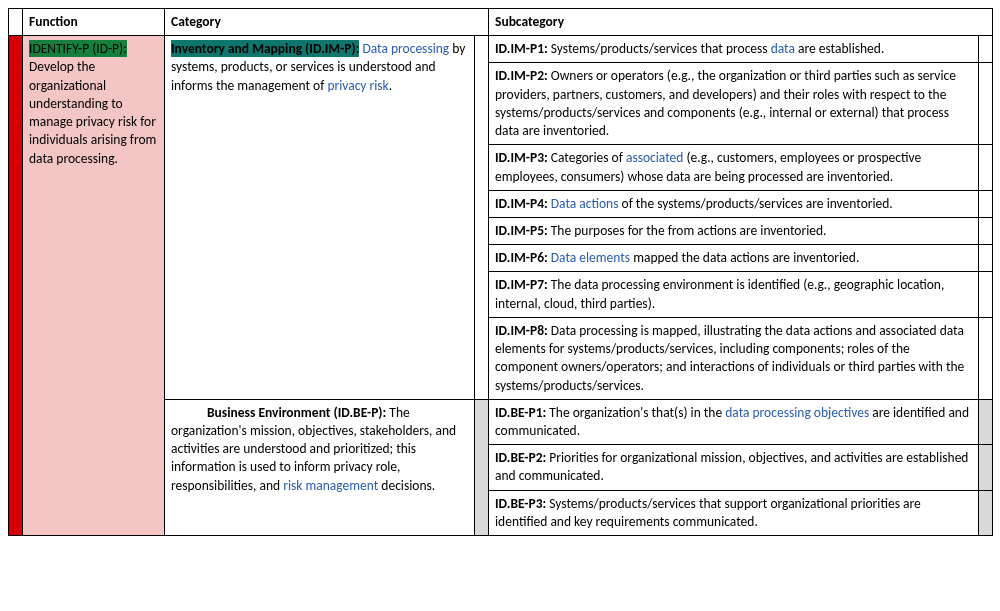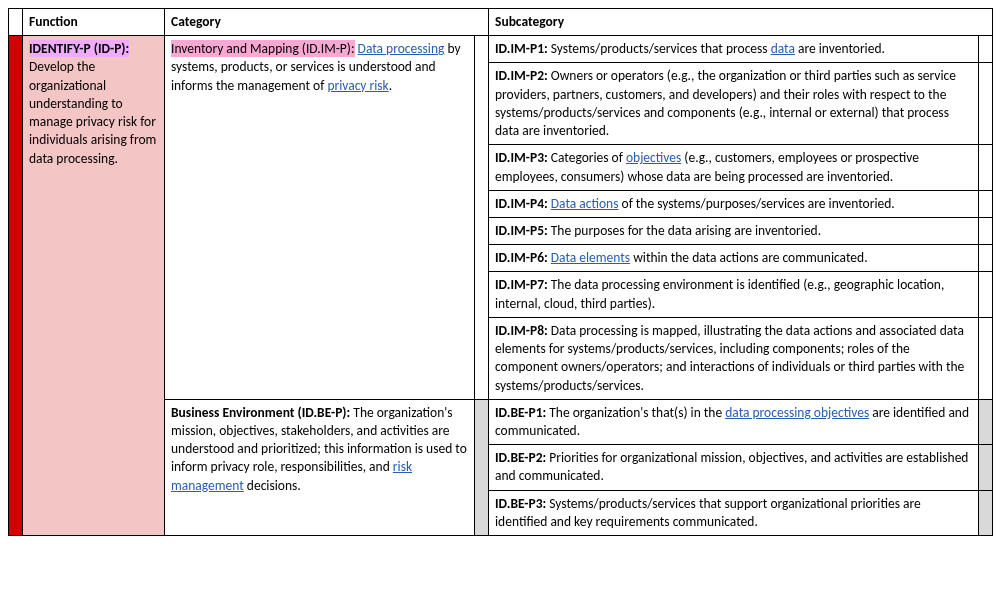--- a/index.html
+++ b/index.html
@@ -33,26 +33,26 @@
   col.catstr { width: 14px; }
   col.sub    { width: 490px; }
   col.substr { width: 14px; }
 
   .stripe-cell { padding:0; }
   .bg-red   { background: #d40000; }
   .bg-pink  { background: #f3c5c5; }
   .bg-none  { background: #ffffff; }
   .bg-grey  { background: #d9d9d9; }
 
-  .fn-code  { background: #f0abfc; font-weight:700; }
-  .cat-code { background: #f9a8d4; font-weight:400; }
+  .fn-code  { background: #15803d; font-weight:400; }
+  .cat-code { background: #0f766e; font-weight:700; }
   .sub-code { font-weight:700; }
 
-  .lnk { color:#2a5db0; text-decoration: underline; }
-  b { font-weight:700; }
+  .lnk { color:#2a5db0; }
+  b { font-weight:700;margin-left:36px; }
 </style>
 </head>
 <body>
 
 <table>
   <colgroup>
     <col class="stripe">
       <col class="func">
       <col class="cat">
       <col class="catstr">
@@ -72,56 +72,56 @@
     <tr>
       <td rowspan="11" class="stripe-cell bg-red"></td>
       <td rowspan="11" class="bg-pink">
         <span class="fn-code">IDENTIFY-P (ID-P):</span><span> Develop the organizational understanding to manage privacy risk for individuals arising from data processing.</span>
       </td>
       <td rowspan="8">
         <span class="cat-code">Inventory and Mapping (ID.IM-P):</span><span> </span><span class="lnk">Data processing</span><span> by systems, products, or services is understood and informs the management of </span><span class="lnk">privacy risk</span><span>.</span>
       </td>
       <td rowspan="8" class="stripe-cell bg-none"></td>
       <td>
-        <span class="sub-code">ID.IM-P1:</span><span> Systems/products/services that process </span><span class="lnk">data</span><span> are inventoried.</span>
+        <span class="sub-code">ID.IM-P1:</span><span> Systems/products/services that process </span><span class="lnk">data</span><span> are established.</span>
       </td>
       <td class="stripe-cell bg-none"></td>
     </tr>
 
     <tr>
       <td>
         <span class="sub-code">ID.IM-P2:</span><span> Owners or operators (e.g., the organization or third parties such as service providers, partners, customers, and developers) and their roles with respect to the systems/products/services and components (e.g., internal or external) that process data are inventoried.</span>
       </td>
       <td class="stripe-cell bg-none"></td>
     </tr>
 
     <tr>
       <td>
-        <span class="sub-code">ID.IM-P3:</span><span> Categories of </span><span class="lnk">objectives</span><span> (e.g., customers, employees or prospective employees, consumers) whose data are being processed are inventoried.</span>
+        <span class="sub-code">ID.IM-P3:</span><span> Categories of </span><span class="lnk">associated</span><span> (e.g., customers, employees or prospective employees, consumers) whose data are being processed are inventoried.</span>
       </td>
       <td class="stripe-cell bg-none"></td>
     </tr>
 
     <tr>
       <td>
-        <span class="sub-code">ID.IM-P4:</span><span> </span><span class="lnk">Data actions</span><span> of the systems/purposes/services are inventoried.</span>
+        <span class="sub-code">ID.IM-P4:</span><span> </span><span class="lnk">Data actions</span><span> of the systems/products/services are inventoried.</span>
       </td>
       <td class="stripe-cell bg-none"></td>
     </tr>
 
     <tr>
       <td>
-        <span class="sub-code">ID.IM-P5:</span><span> The purposes for the data arising are inventoried.</span>
+        <span class="sub-code">ID.IM-P5:</span><span> The purposes for the from actions are inventoried.</span>
       </td>
       <td class="stripe-cell bg-none"></td>
     </tr>
 
     <tr>
       <td>
-        <span class="sub-code">ID.IM-P6:</span><span> </span><span class="lnk">Data elements</span><span> within the data actions are communicated.</span>
+        <span class="sub-code">ID.IM-P6:</span><span> </span><span class="lnk">Data elements</span><span> mapped the data actions are inventoried.</span>
       </td>
       <td class="stripe-cell bg-none"></td>
     </tr>
 
     <tr>
       <td>
         <span class="sub-code">ID.IM-P7:</span><span> The data processing environment is identified (e.g., geographic location, internal, cloud, third parties).</span>
       </td>
       <td class="stripe-cell bg-none"></td>
     </tr>

